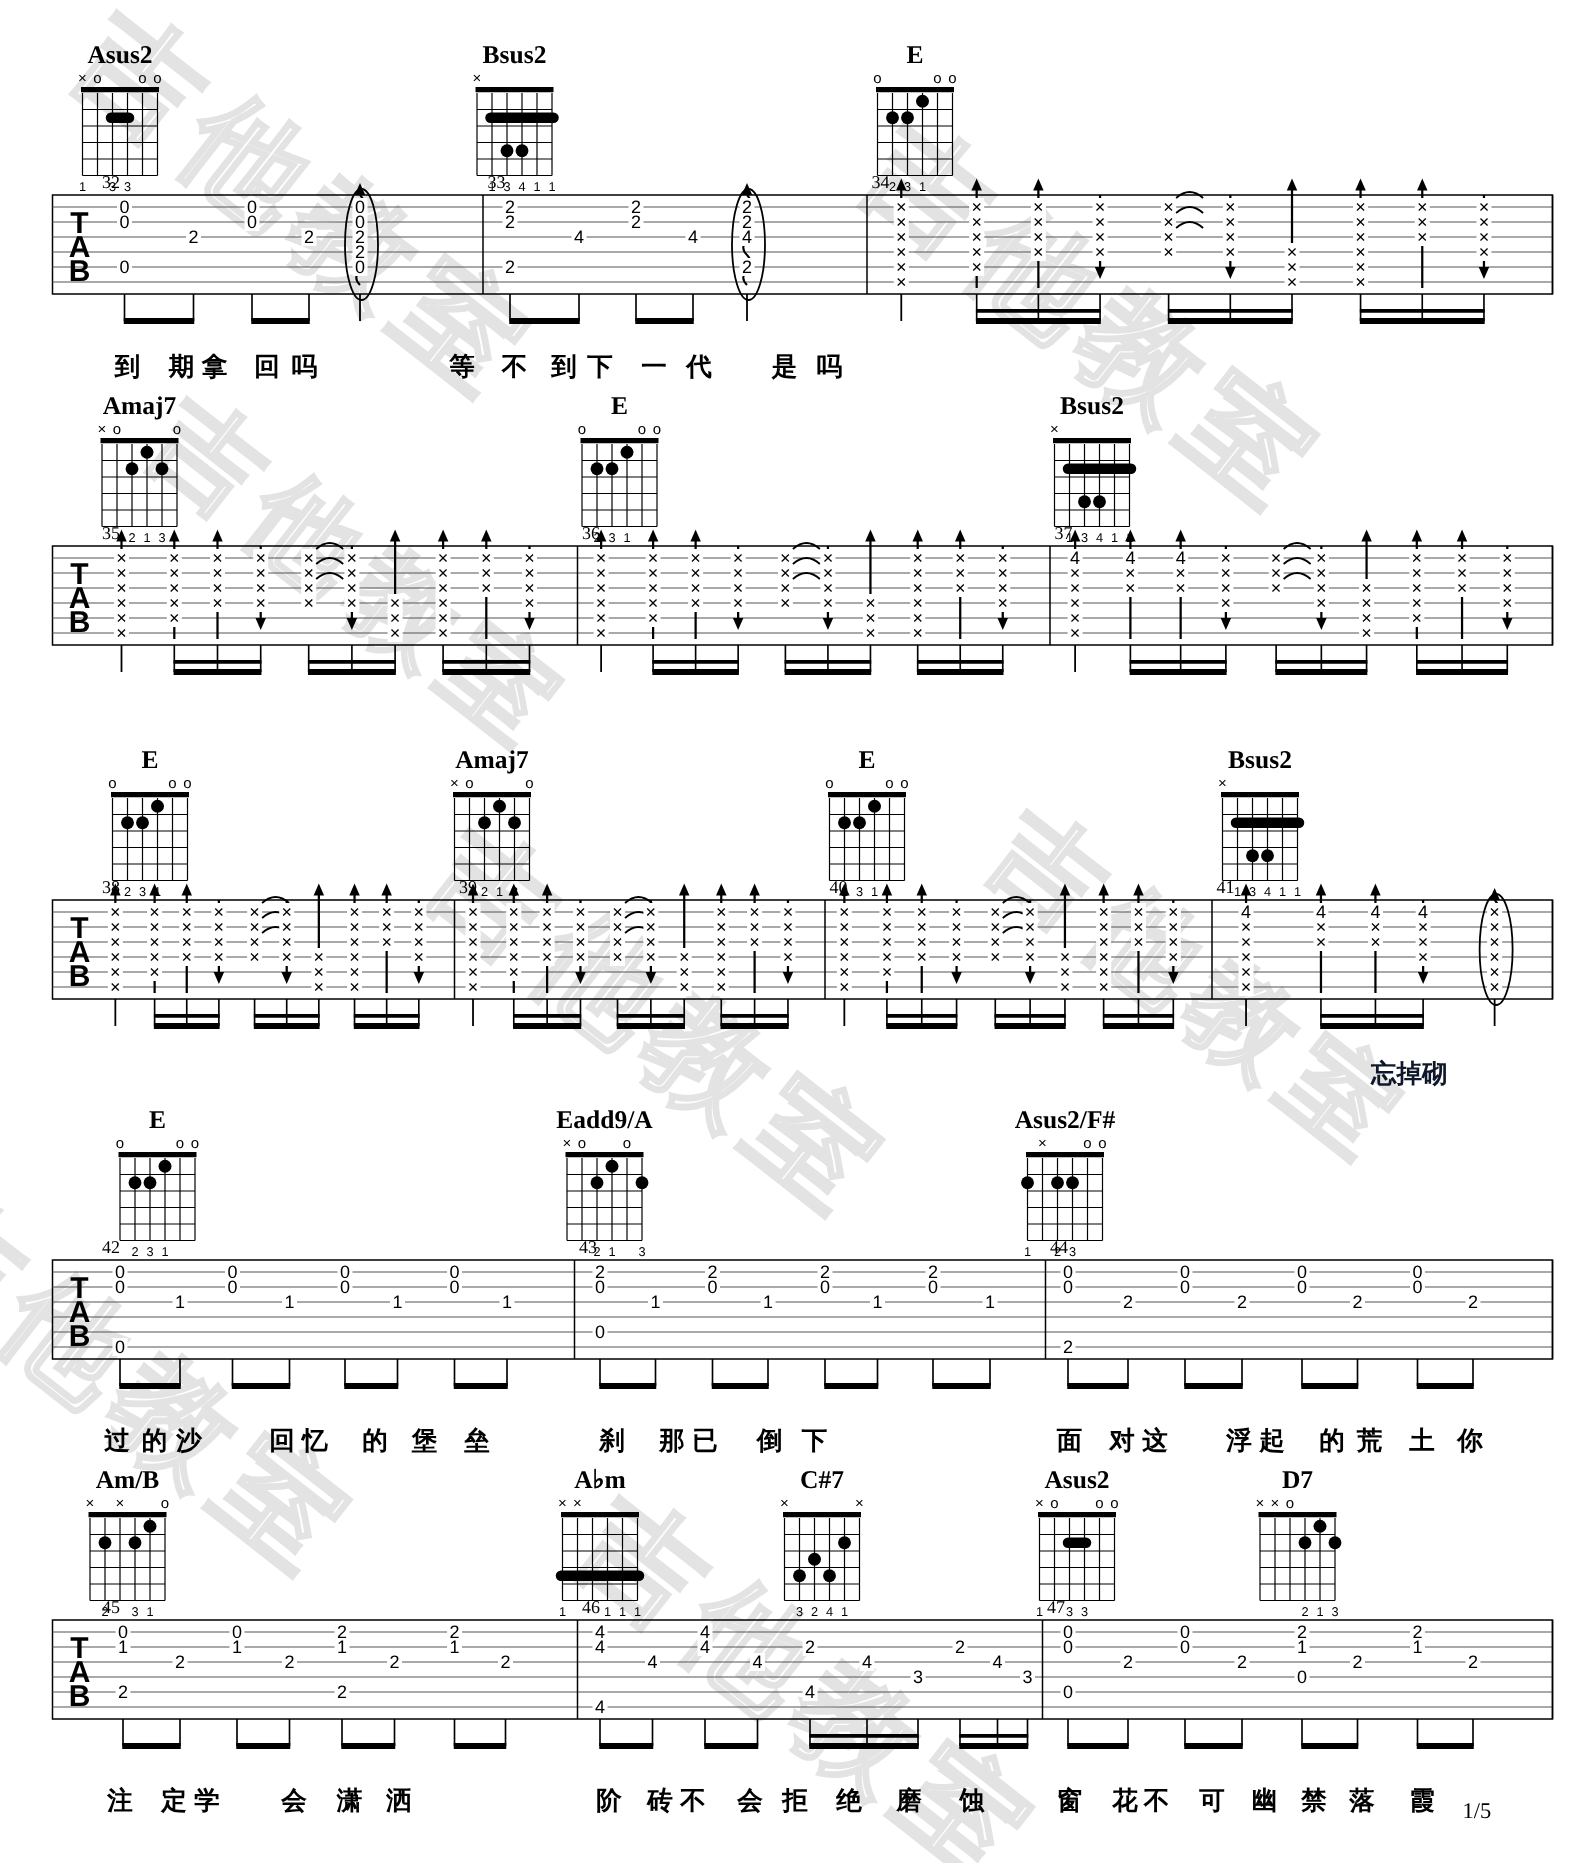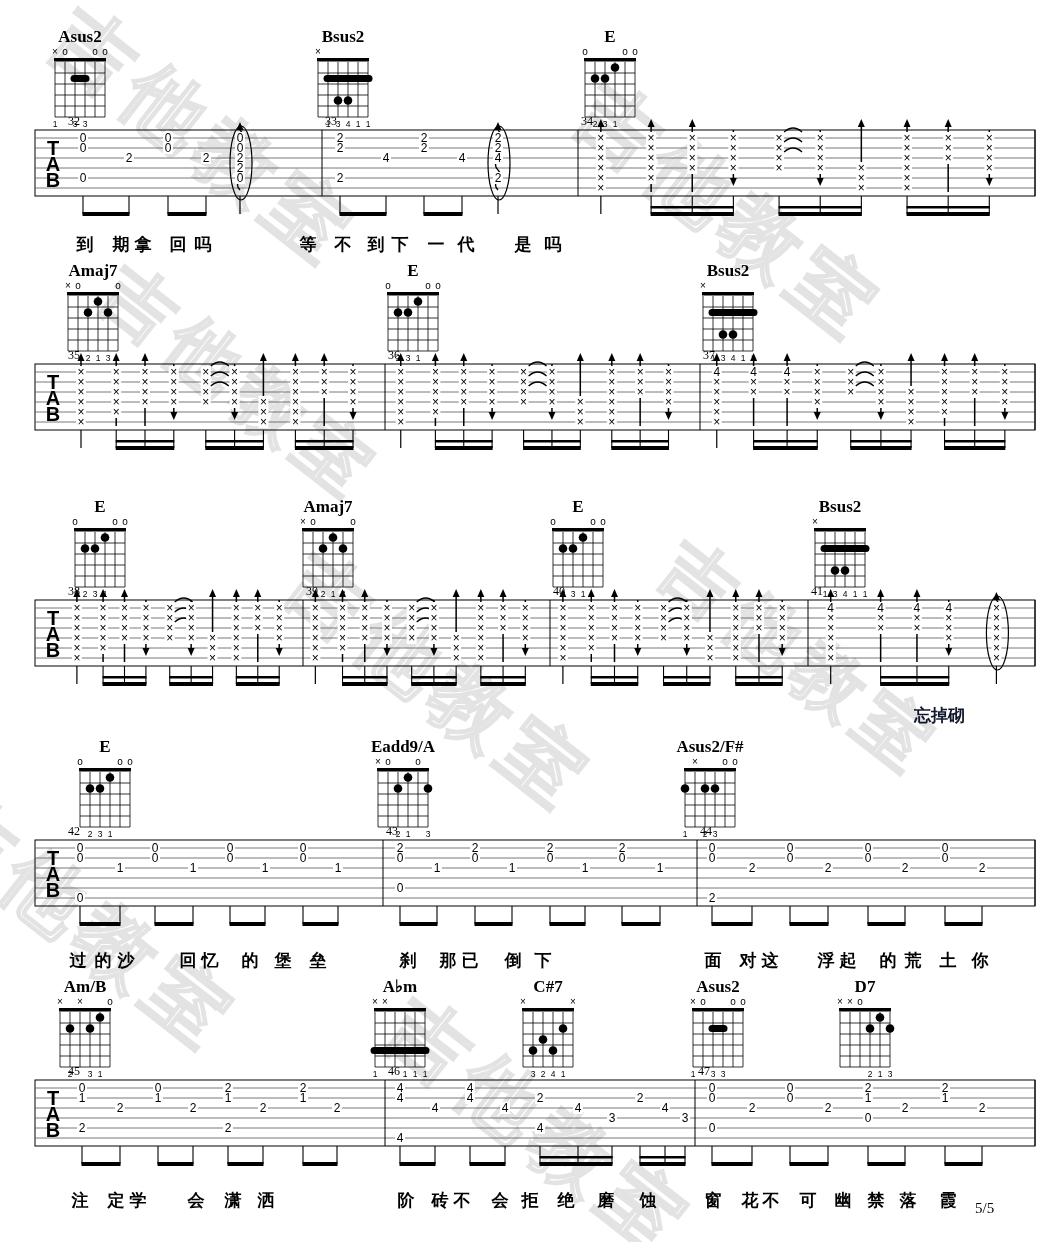--- a/index.html
+++ b/index.html
@@ -1853,14 +1853,14 @@
         <line x1="890" y1="1012" x2="890" y2="1067" stroke="#000" stroke-width="0.8"></line>
         <circle cx="870" cy="1028.5" r="4.3" fill="#000"></circle>
         <circle cx="880" cy="1017.5" r="4.3" fill="#000"></circle>
         <circle cx="890" cy="1028.5" r="4.3" fill="#000"></circle>
         <text x="870" y="1077" font-size="8.5" text-anchor="middle" font-family="&quot;Liberation Sans&quot;,sans-serif" font-weight="normal" fill="#000">2</text>
         <text x="880" y="1077" font-size="8.5" text-anchor="middle" font-family="&quot;Liberation Sans&quot;,sans-serif" font-weight="normal" fill="#000">1</text>
         <text x="890" y="1077" font-size="8.5" text-anchor="middle" font-family="&quot;Liberation Sans&quot;,sans-serif" font-weight="normal" fill="#000">3</text>
       </g>
     </svg>
   <div id="annotation" style="left: 914px; top: 704px;">忘掉砌</div>
-  <div id="pageno" style="left: 975px; top: 1200px;">5/5</div>
+  <div id="pageno" style="left: 975px; top: 1200px;">1/5</div>
 </div>
 
 </body></html>

